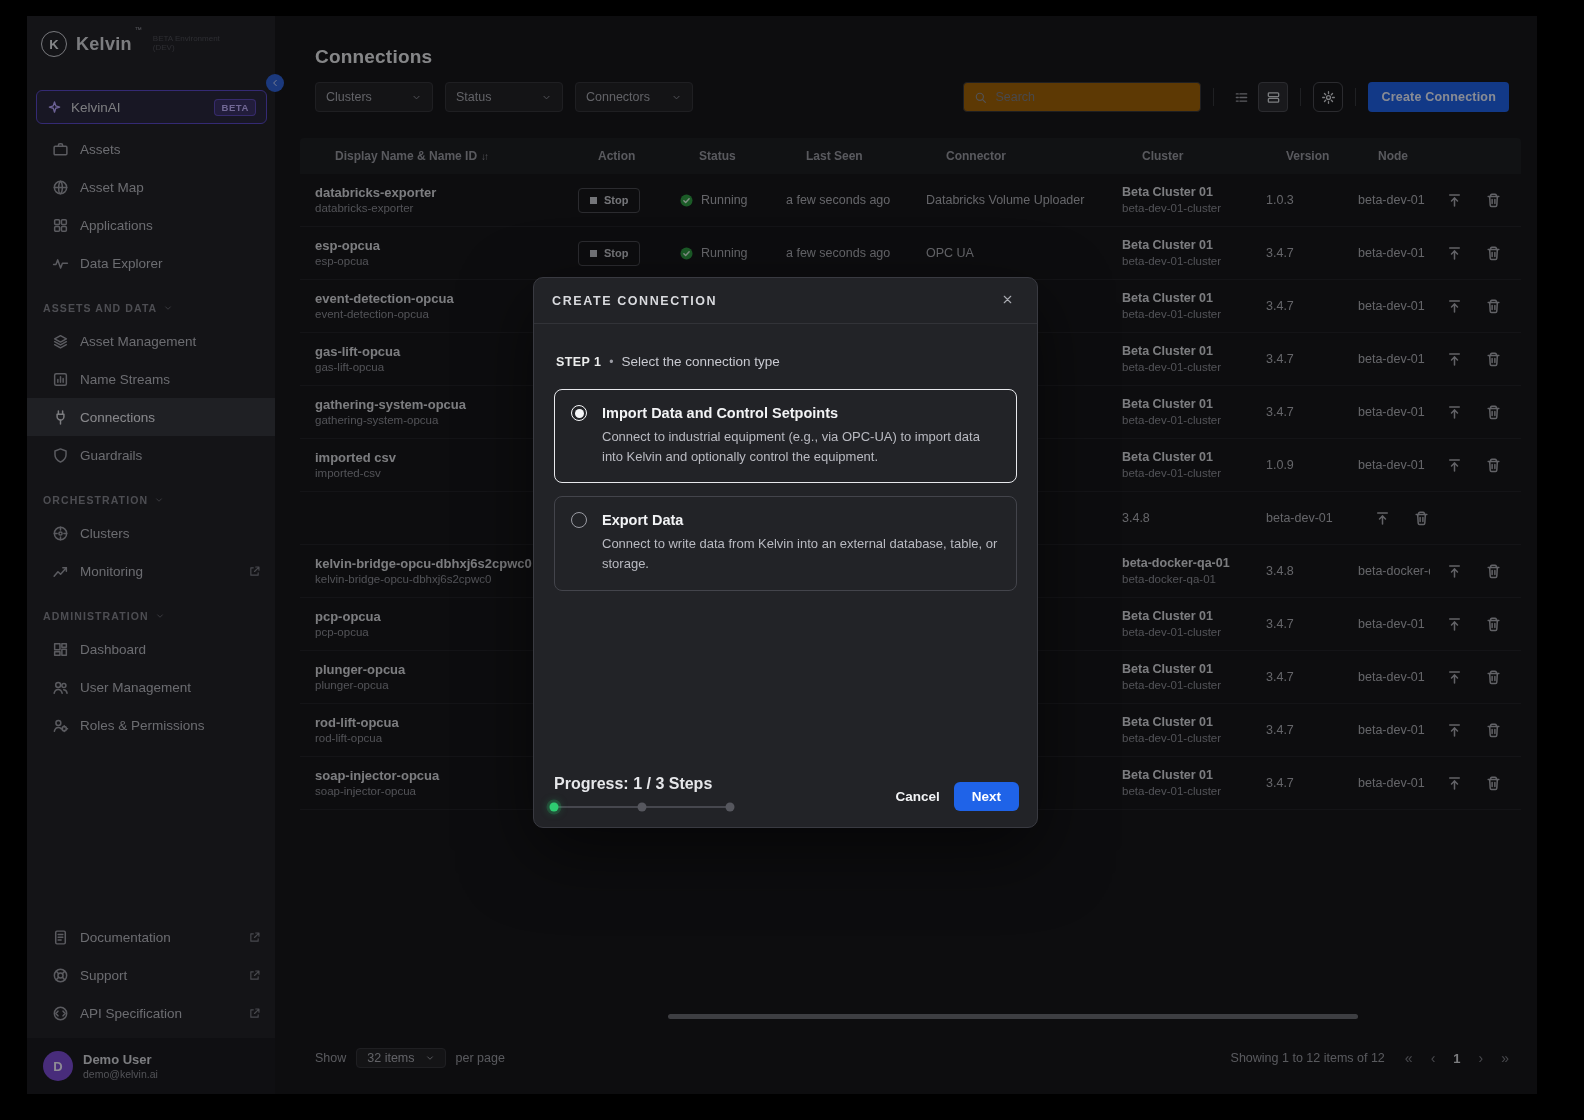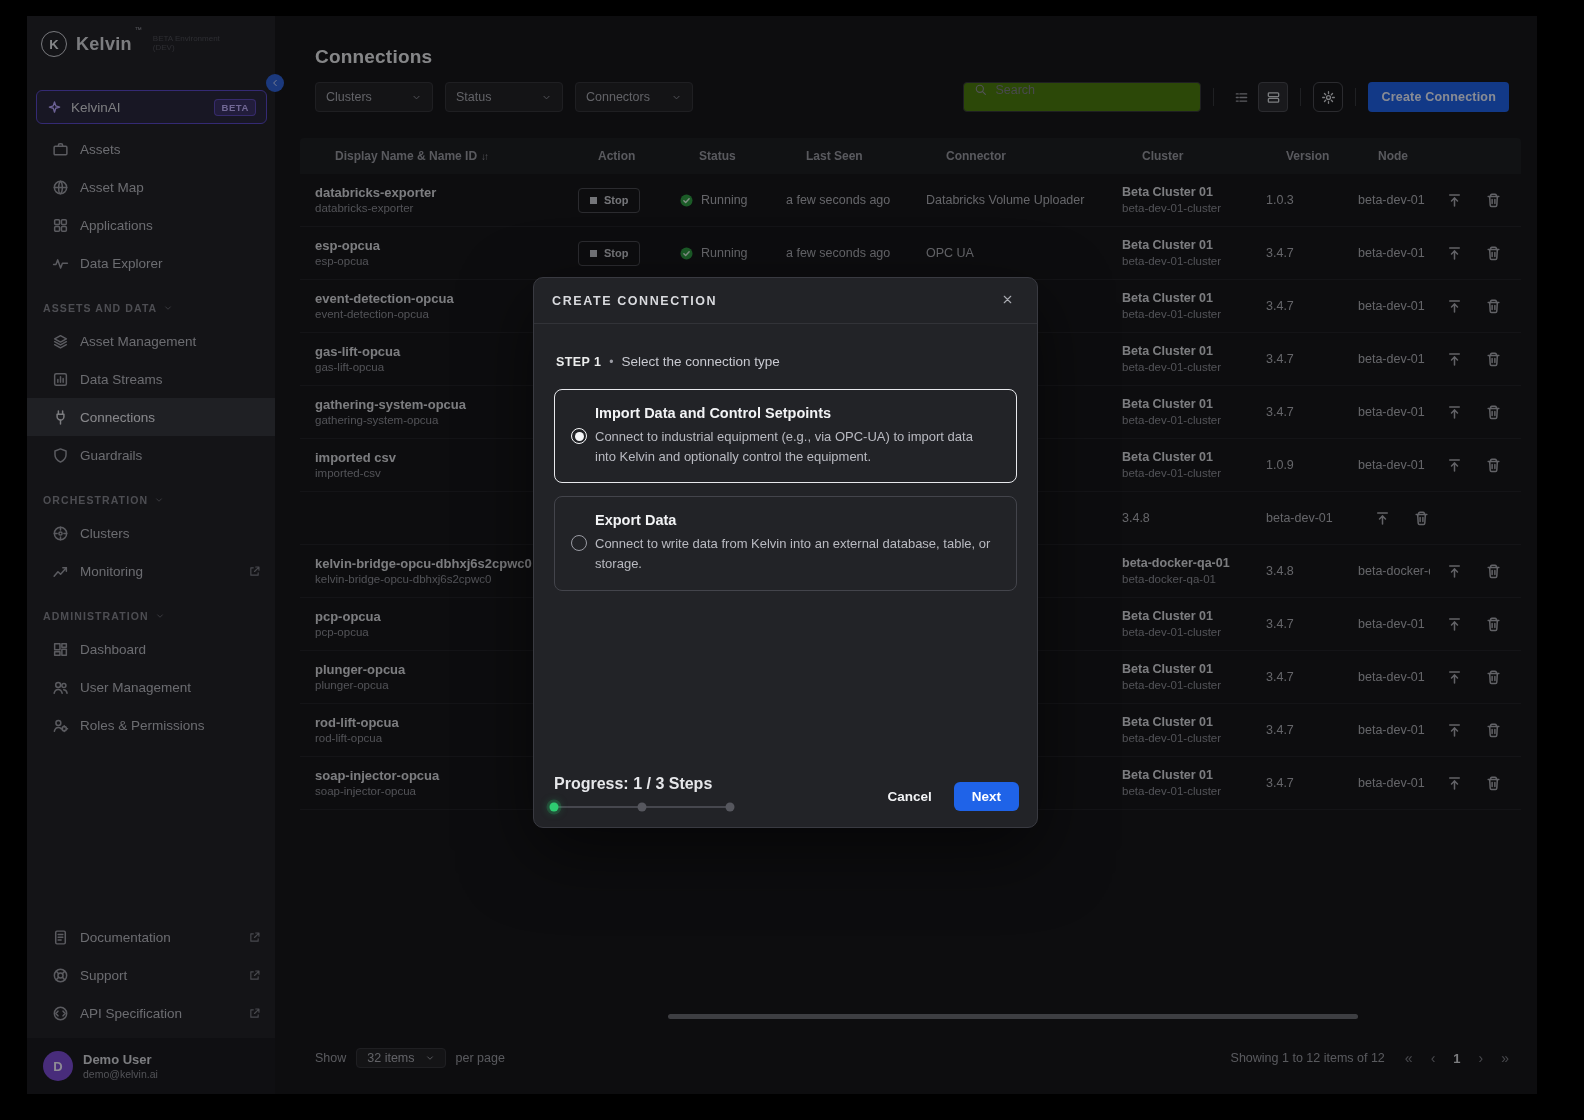--- a/index.html
+++ b/index.html
@@ -44,22 +44,22 @@
   .user-email{font-size:10.5px;color:#8d8e96;}
 
   
   .main{flex:1;position:relative;padding:0 28px 0 40px;overflow:hidden;background:#18181b;}
   .page-title{margin-top:30px;font-size:19px;font-weight:700;color:#e6e7ea;letter-spacing:.2px;}
   .toolbar{margin-top:14px;display:flex;align-items:center;gap:12px;height:30px;}
   .filter-btn{height:30px;width:118px;display:flex;align-items:center;justify-content:space-between;
     background:#232327;border:1px solid #36363c;border-radius:4px;padding:0 10px;font-size:12.5px;color:#a9aab1;cursor:pointer;}
   .filter-btn .icon{width:11px;height:11px;color:#8d8e96;}
   .tb-spacer{flex:1;}
-  .search-box{width:238px;height:30px;border:1px solid #36363c;border-radius:4px;background:#4d7c0f;
-    display:flex;align-items:flex-start;gap:8px;padding:0 10px;}
+  .search-box{width:238px;height:30px;border:1px solid #36363c;border-radius:4px;background:#a16207;
+    display:flex;align-items:center;gap:8px;padding:0 10px;}
   .search-box .icon{width:13px;height:13px;color:#8d8e96;flex:none;}
   .search-box input{flex:1;background:transparent;border:none;outline:none;color:#c9cad1;font-size:12.5px;
     font-family:inherit;}
   .search-box input::placeholder{color:#7c7d85;}
   .v-div{width:1px;height:18px;background:#36373d;flex:none;}
   .view-group{display:flex;align-items:center;gap:2px;}
   .tool-btn{width:30px;height:30px;display:grid;place-items:center;background:transparent;border:none;
     border-radius:4px;color:#9d9ea6;cursor:pointer;}
   .tool-btn .icon{width:15px;height:15px;}
   .tool-btn.active{border:1px solid #4a4b52;background:#2b2c31;color:#d6d7dc;}
@@ -107,35 +107,35 @@
   .modal-header{height:46px;display:flex;align-items:center;justify-content:space-between;
     padding:0 18px;border-bottom:1px solid #323338;}
   .modal-title{font-size:12.5px;font-weight:700;letter-spacing:1.6px;color:#d9dade;}
   .modal-close{background:transparent;border:none;color:#a9aab1;width:24px;height:24px;cursor:pointer;padding:0;}
   .modal-close .icon{width:13px;height:13px;}
   .modal-body{padding:24px 20px 8px 20px;}
   .step-row{display:flex;align-items:center;gap:8px;margin:6px 0 20px 2px;}
   .step-label{font-size:12.5px;font-weight:700;color:#eceded;letter-spacing:.4px;}
   .step-dot{color:#9a9ba3;font-size:12px;}
   .step-text{font-size:13.5px;color:#c9cad1;}
-  .option-card{display:flex;align-items:center;gap:8px;border:1px solid #43444b;border-radius:8px;
+  .option-card{display:flex;align-items:flex-start;gap:15px;border:1px solid #43444b;border-radius:8px;
     padding:15px 16px;cursor:pointer;background:transparent;}
   .option-card + .option-card{margin-top:13px;}
   .option-card.sel{border-color:#e7e8ec;}
   .radio{width:16px;height:16px;border-radius:50%;border:1.5px solid #9a9ba3;position:relative;flex:none;}
   .option-card.sel .radio{border-color:#f5f6f8;}
   .option-card.sel .radio::after{content:"";position:absolute;inset:2.5px;border-radius:50%;background:#f5f6f8;}
   .opt-title{font-size:14.5px;font-weight:700;color:#f2f3f5;margin-bottom:6px;}
   .opt-desc{font-size:13px;color:#b9bac1;line-height:1.55;max-width:398px;}
   .modal-footer{position:absolute;left:20px;right:18px;bottom:12px;display:flex;align-items:flex-end;justify-content:space-between;}
   .progress-label{font-size:16px;font-weight:700;color:#e6e7ea;}
   .progress-track{position:relative;width:176px;height:2px;background:#46474e;margin:13px 0 7px 0;}
   .pdot{position:absolute;top:50%;width:9px;height:9px;border-radius:50%;background:#56575e;transform:translate(-50%,-50%);}
   .pdot.on{background:#2ecc71;box-shadow:0 0 0 3px rgba(46,204,113,.18),0 0 8px rgba(46,204,113,.55);}
-  .modal-actions{display:flex;align-items:center;gap:10px;margin-bottom:4px;}
+  .modal-actions{display:flex;align-items:center;gap:2px;margin-bottom:4px;}
   .ghost-btn{background:transparent;border:none;color:#f2f3f5;font-size:13.5px;font-weight:700;
     font-family:inherit;padding:0 12px;height:29px;cursor:pointer;}
   .next-btn{background:#1f63e8;border:none;border-radius:6px;color:#fff;font-size:13.5px;font-weight:700;
     font-family:inherit;padding:0 18px;height:29px;cursor:pointer;}
 
   .icon{display:inline-flex;}
   .icon svg{width:100%;height:100%;display:block;}
 </style>
 </head>
 <body>
@@ -226,21 +226,21 @@
               </span>
               <span class="nav-label">Asset Management</span>
             </div>
             <div class="nav-item">
               <span class="icon">
                 <svg viewBox="0 0 16 16" fill="none" stroke="currentColor" stroke-width="1.4" stroke-linecap="round" stroke-linejoin="round">
                   <rect x="2.5" y="2.5" width="11" height="11" rx="1.5"></rect>
                   <path d="M5.5 10.5V8M8 10.5V5.5M10.5 10.5V7"></path>
                 </svg>
               </span>
-              <span class="nav-label">Data Streams</span>
+              <span class="nav-label">Name Streams</span>
             </div>
             <div class="nav-item active">
               <span class="icon">
                 <svg viewBox="0 0 16 16" fill="none" stroke="currentColor" stroke-width="1.4" stroke-linecap="round" stroke-linejoin="round">
                   <path d="M6 1.8v3.2M10 1.8v3.2"></path>
                   <path d="M4.8 5h6.4v2.2a3.2 3.2 0 0 1-6.4 0z"></path>
                   <path d="M8 10.5v3.7"></path>
                 </svg>
               </span>
               <span class="nav-label">Connections</span>

